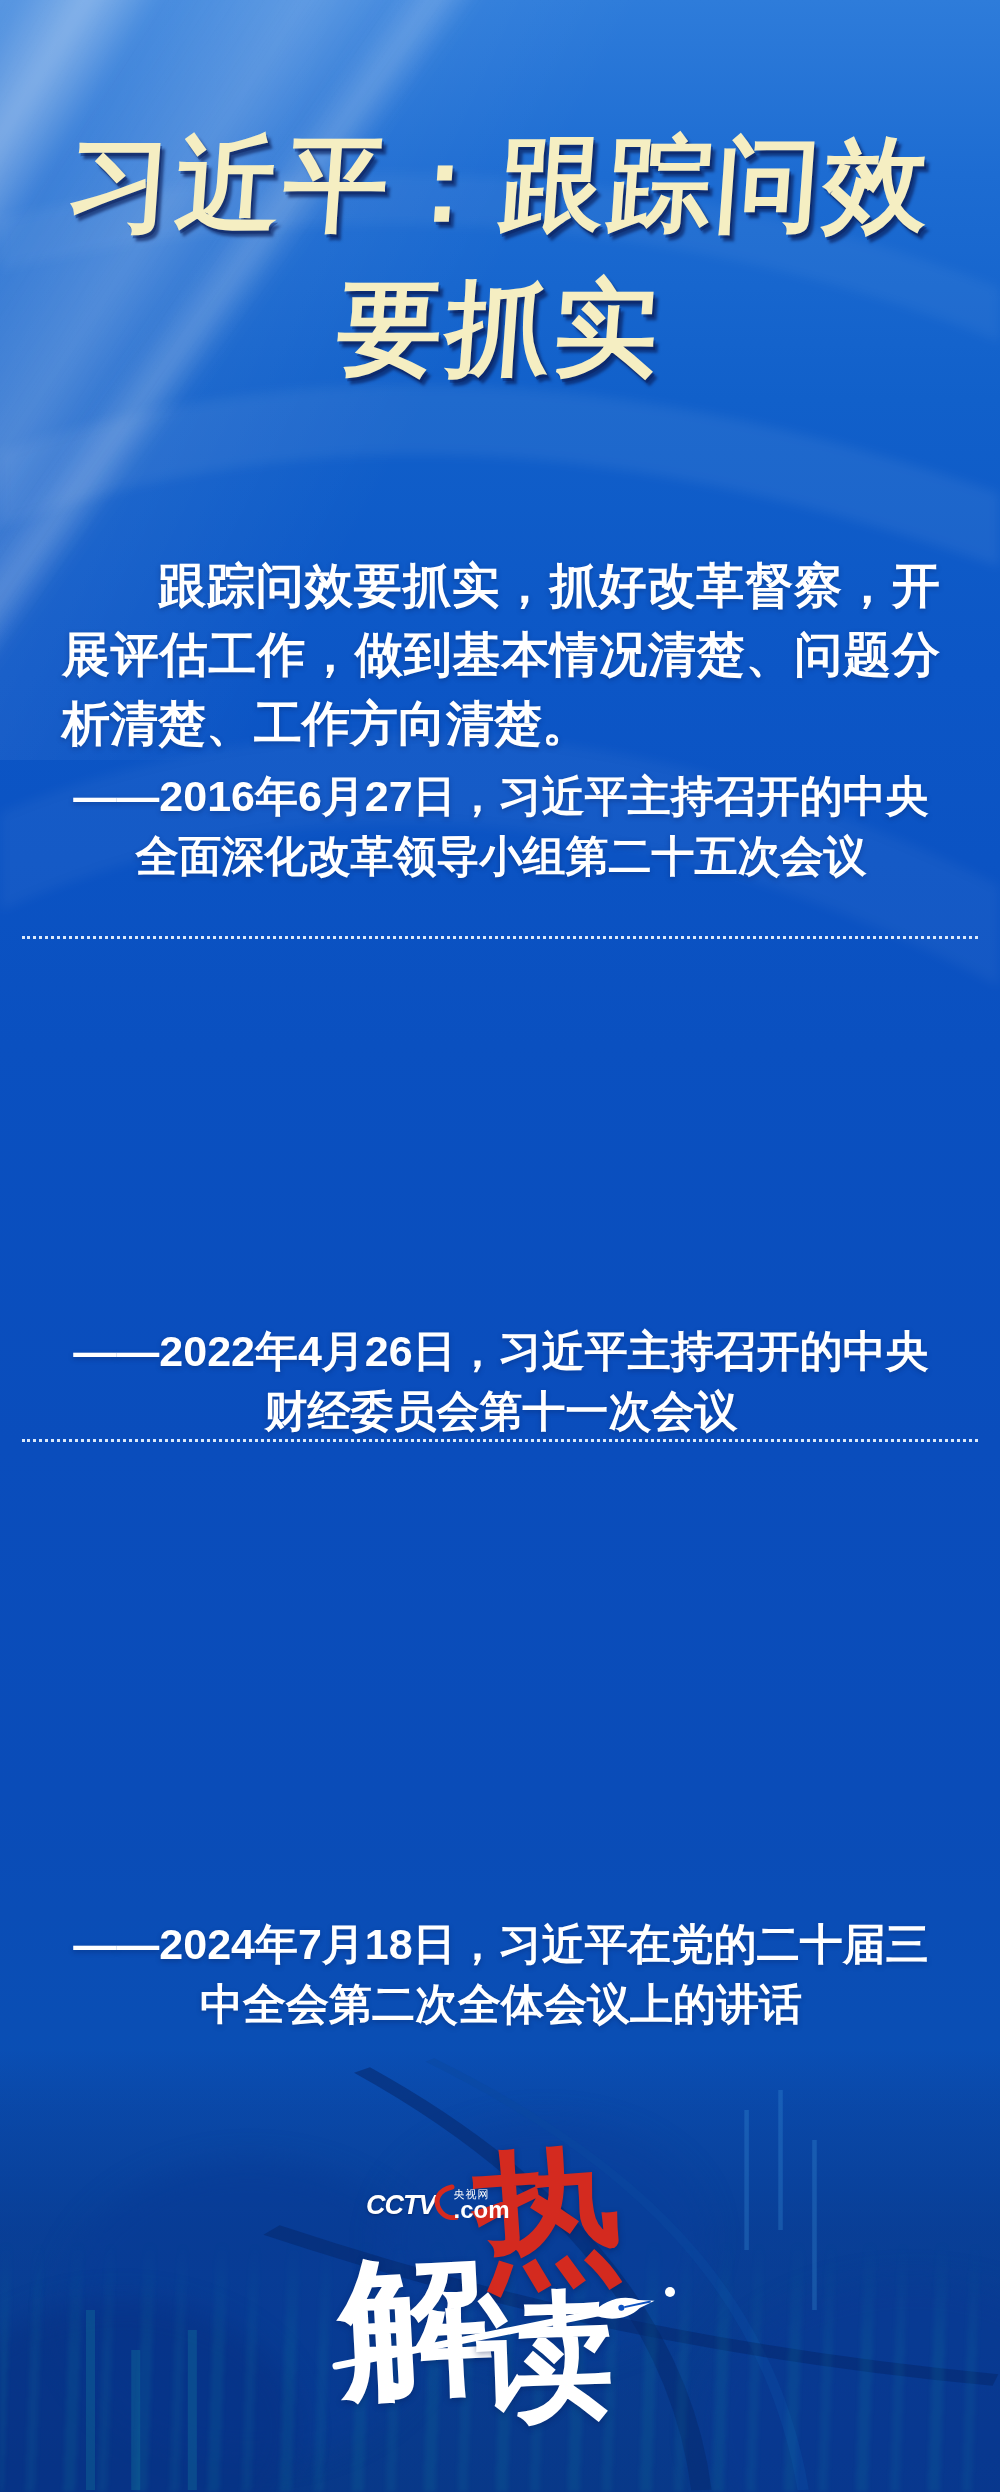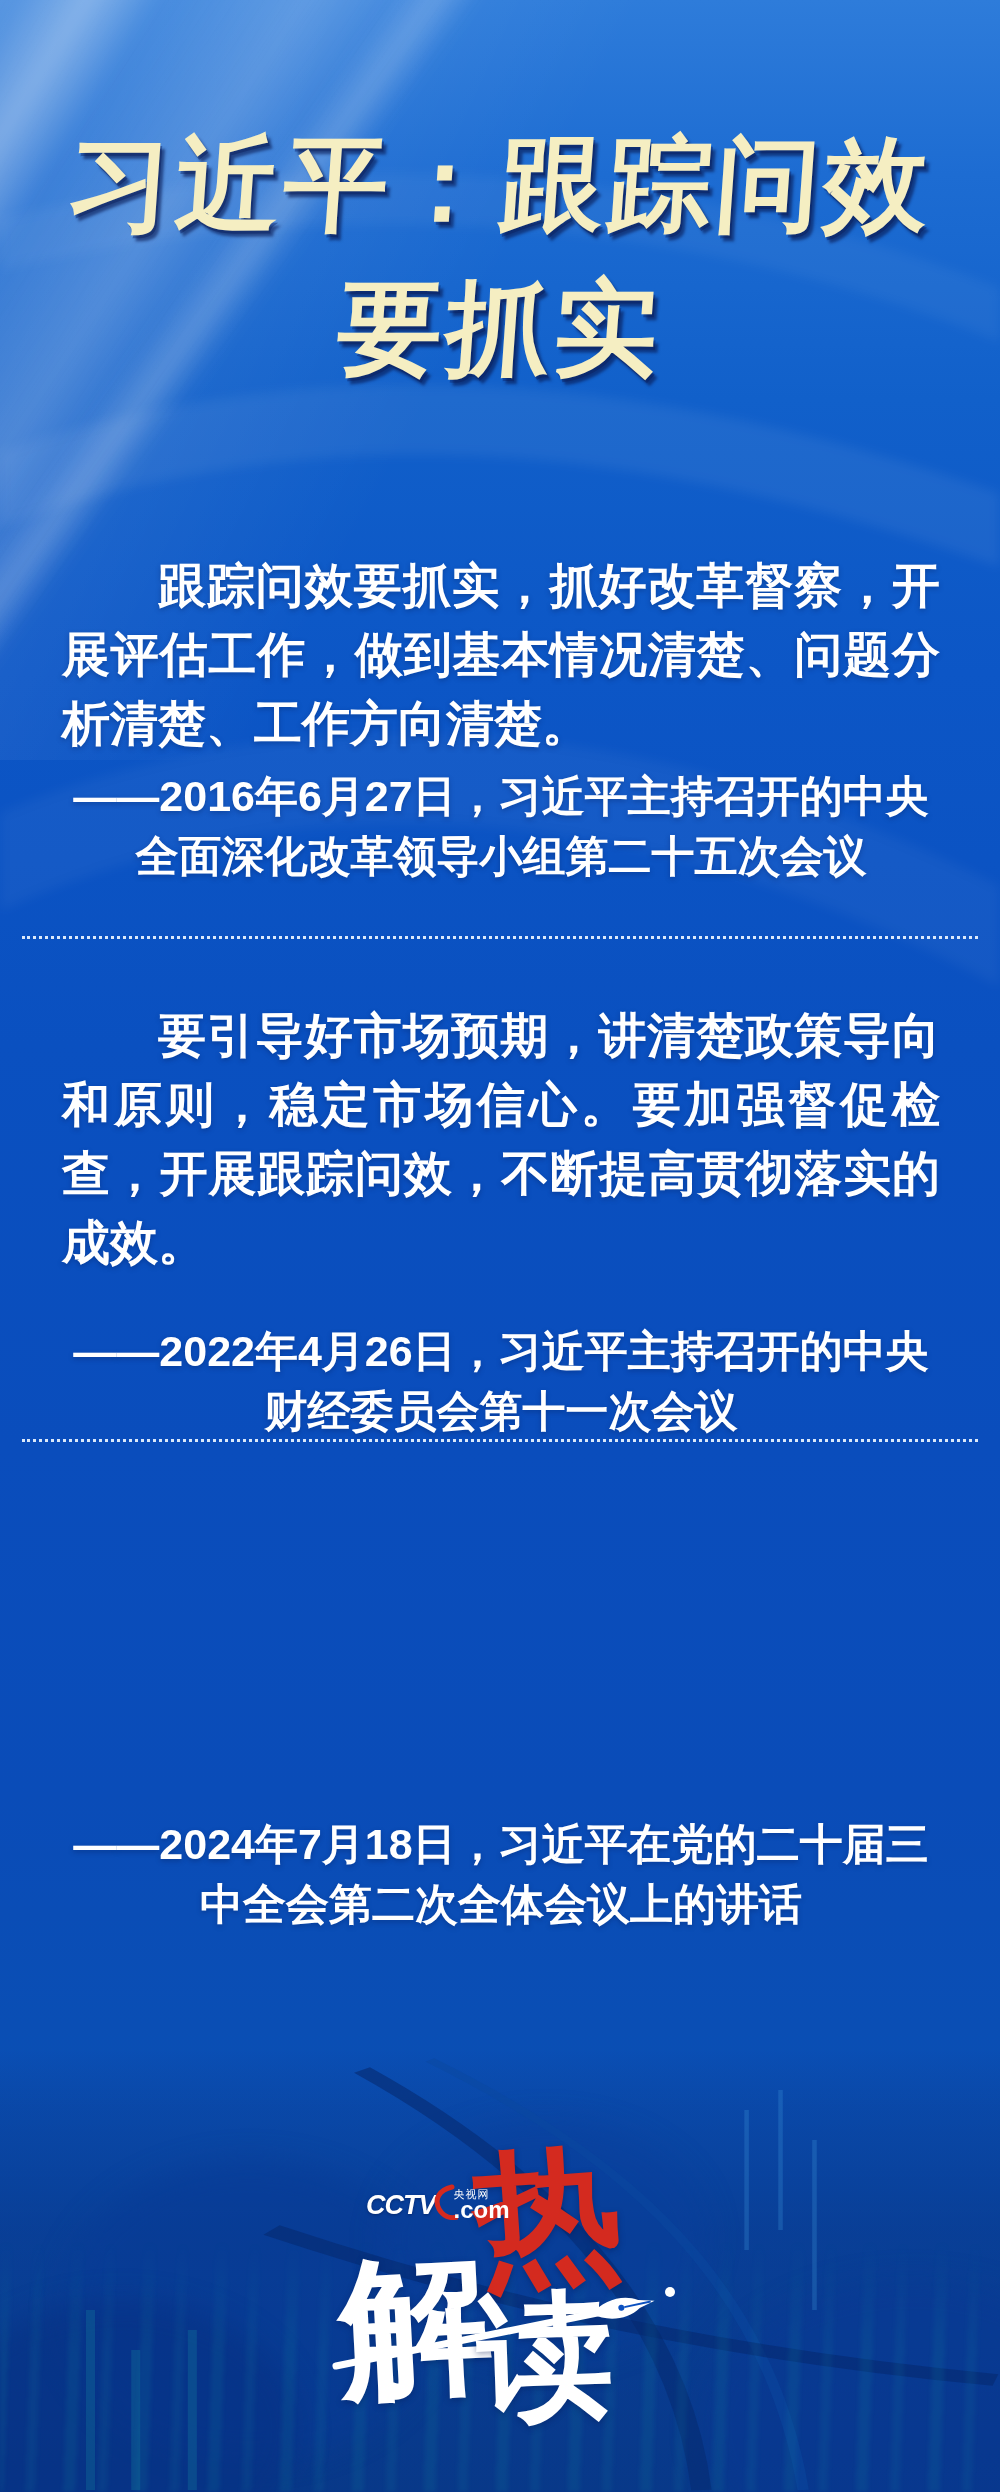--- a/index.html
+++ b/index.html
@@ -57,21 +57,21 @@
   .title-line2{top:276px;font-size:104px;line-height:1;}
   
   .quote-text{position:absolute;left:46px;width:878px;margin:16px;
     color:var(--body-text,#ffffff);font-size:48px;line-height:69px;font-weight:bold;
     text-align:justify;text-indent:2em;text-shadow:0 2px 5px rgba(4,28,90,.35);}
   .quote-attr{position:absolute;left:62px;width:878px;margin:0;
     color:var(--body-text,#ffffff);font-size:43px;line-height:60px;font-weight:bold;
     text-align:center;text-shadow:0 2px 5px rgba(4,28,90,.35);}
   .q1t{top:535px;} .q1a{top:766px;}
   .q2t{top:985px;} .q2a{top:1278px;margin-top:43px;}
-  .q3t{top:1482px;} .q3a{top:1814px;}
+  .q3t{top:1482px;} .q3a{top:1914px;}
   .divider{position:absolute;left:22px;right:22px;height:0;
     border-top:3px dotted rgba(238,246,255,.92);}
   .div1{top:936px;} .div2{top:1439px;}
   
   .cctv-lockup{position:absolute;left:366px;top:2184px;display:flex;align-items:flex-end;z-index:6;}
   .cctv-word{color:#fff;font-size:27px;font-weight:bold;font-style:italic;letter-spacing:-1px;line-height:30px;
     text-shadow:0 1px 3px rgba(4,20,70,.5);}
   .cctv-swoosh{width:26px;height:36px;margin-left:-4px;}
   .cctv-right{display:flex;flex-direction:column;margin-left:-4px;}
   .cctv-cn{color:#fff;font-size:11px;line-height:12px;letter-spacing:1px;}
@@ -100,21 +100,20 @@
   </svg>
 
   <div class="title-line title-line1">习近平：跟踪问效</div>
   <div class="title-line title-line2">要抓实</div>
 
   <p class="quote-text q1t">跟踪问效要抓实，抓好改革督察，开展评估工作，做到基本情况清楚、问题分析清楚、工作方向清楚。</p>
   <p class="quote-attr q1a">——2016年6月27日，习近平主持召开的中央全面深化改革领导小组第二十五次会议</p>
 
   <div class="divider div1"></div>
 
-  <p class="quote-text q2t">要引导好市场预期，讲清楚政策导向和原则，稳定市场信心。要加强督促检查，开展跟踪问效，不断提高贯彻落实的成效。</p>
   <p class="quote-attr q2a">——2022年4月26日，习近平主持召开的中央财经委员会第十一次会议</p>
 
   <div class="divider div2"></div>
 
   <p class="quote-attr q3a">——2024年7月18日，习近平在党的二十届三中全会第二次全体会议上的讲话</p>
 
   <div class="photo-band"></div>
   <div class="blob blob1"></div>
   <div class="blob blob2"></div>
   <div class="blob blob3"></div>

